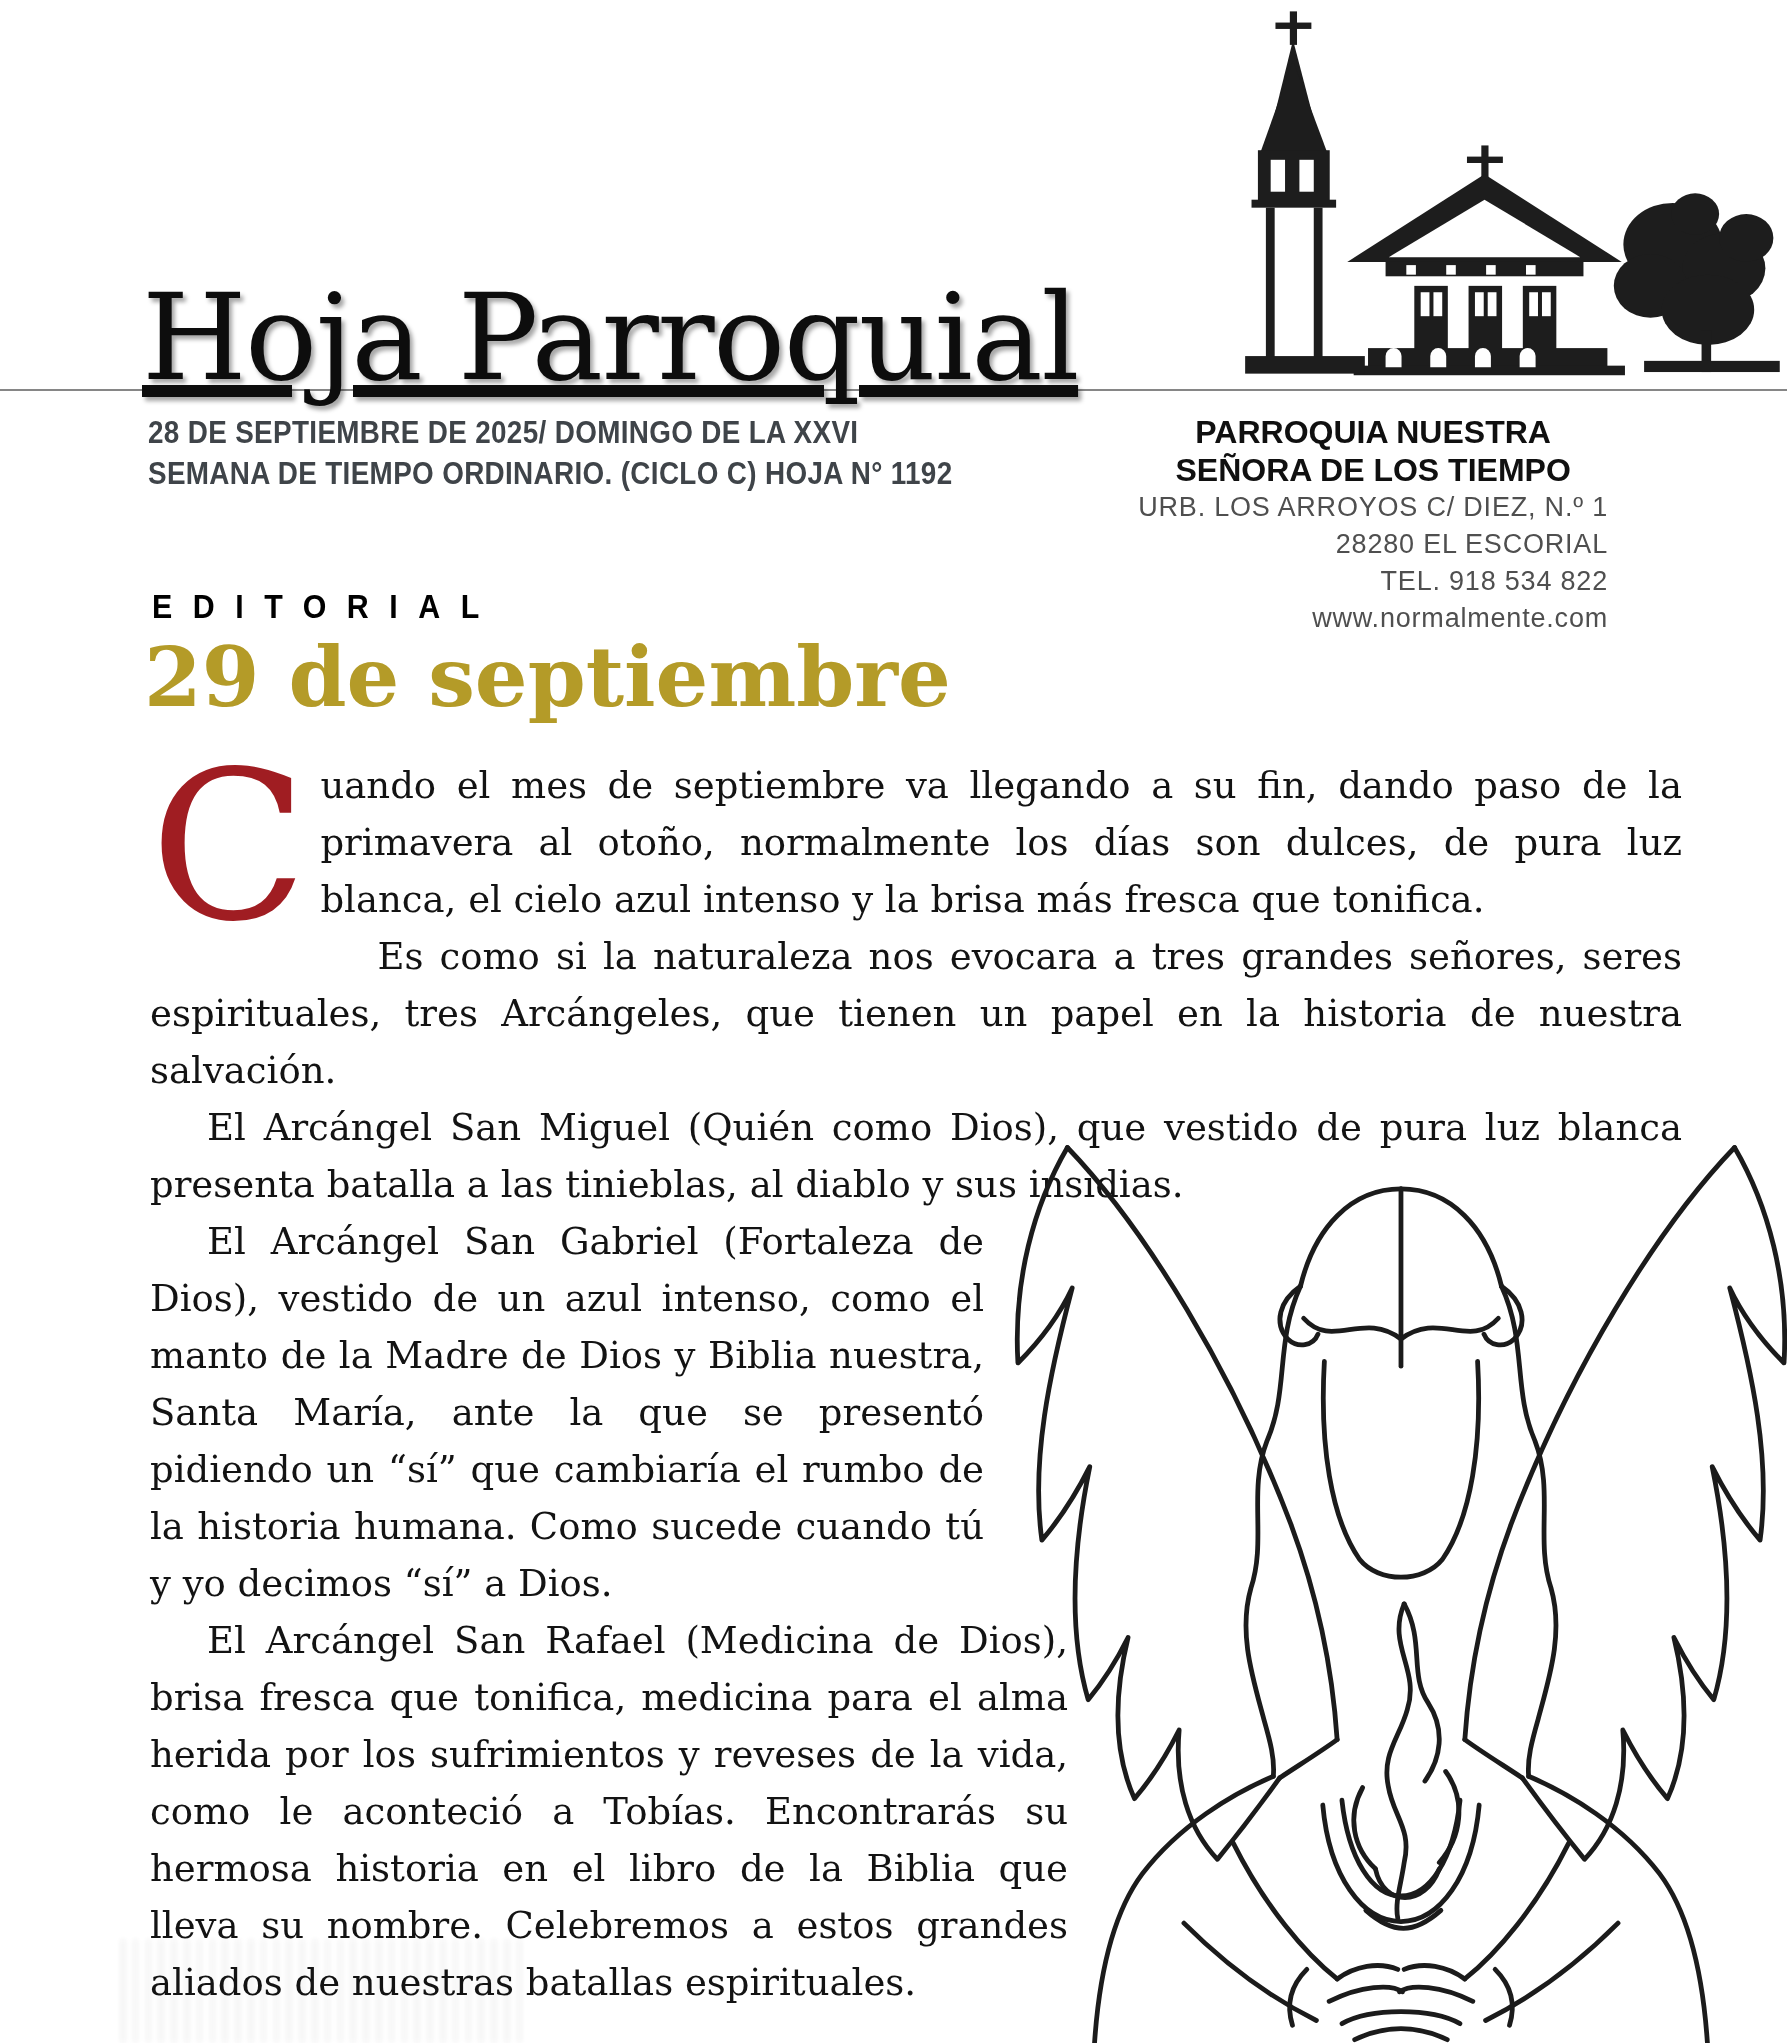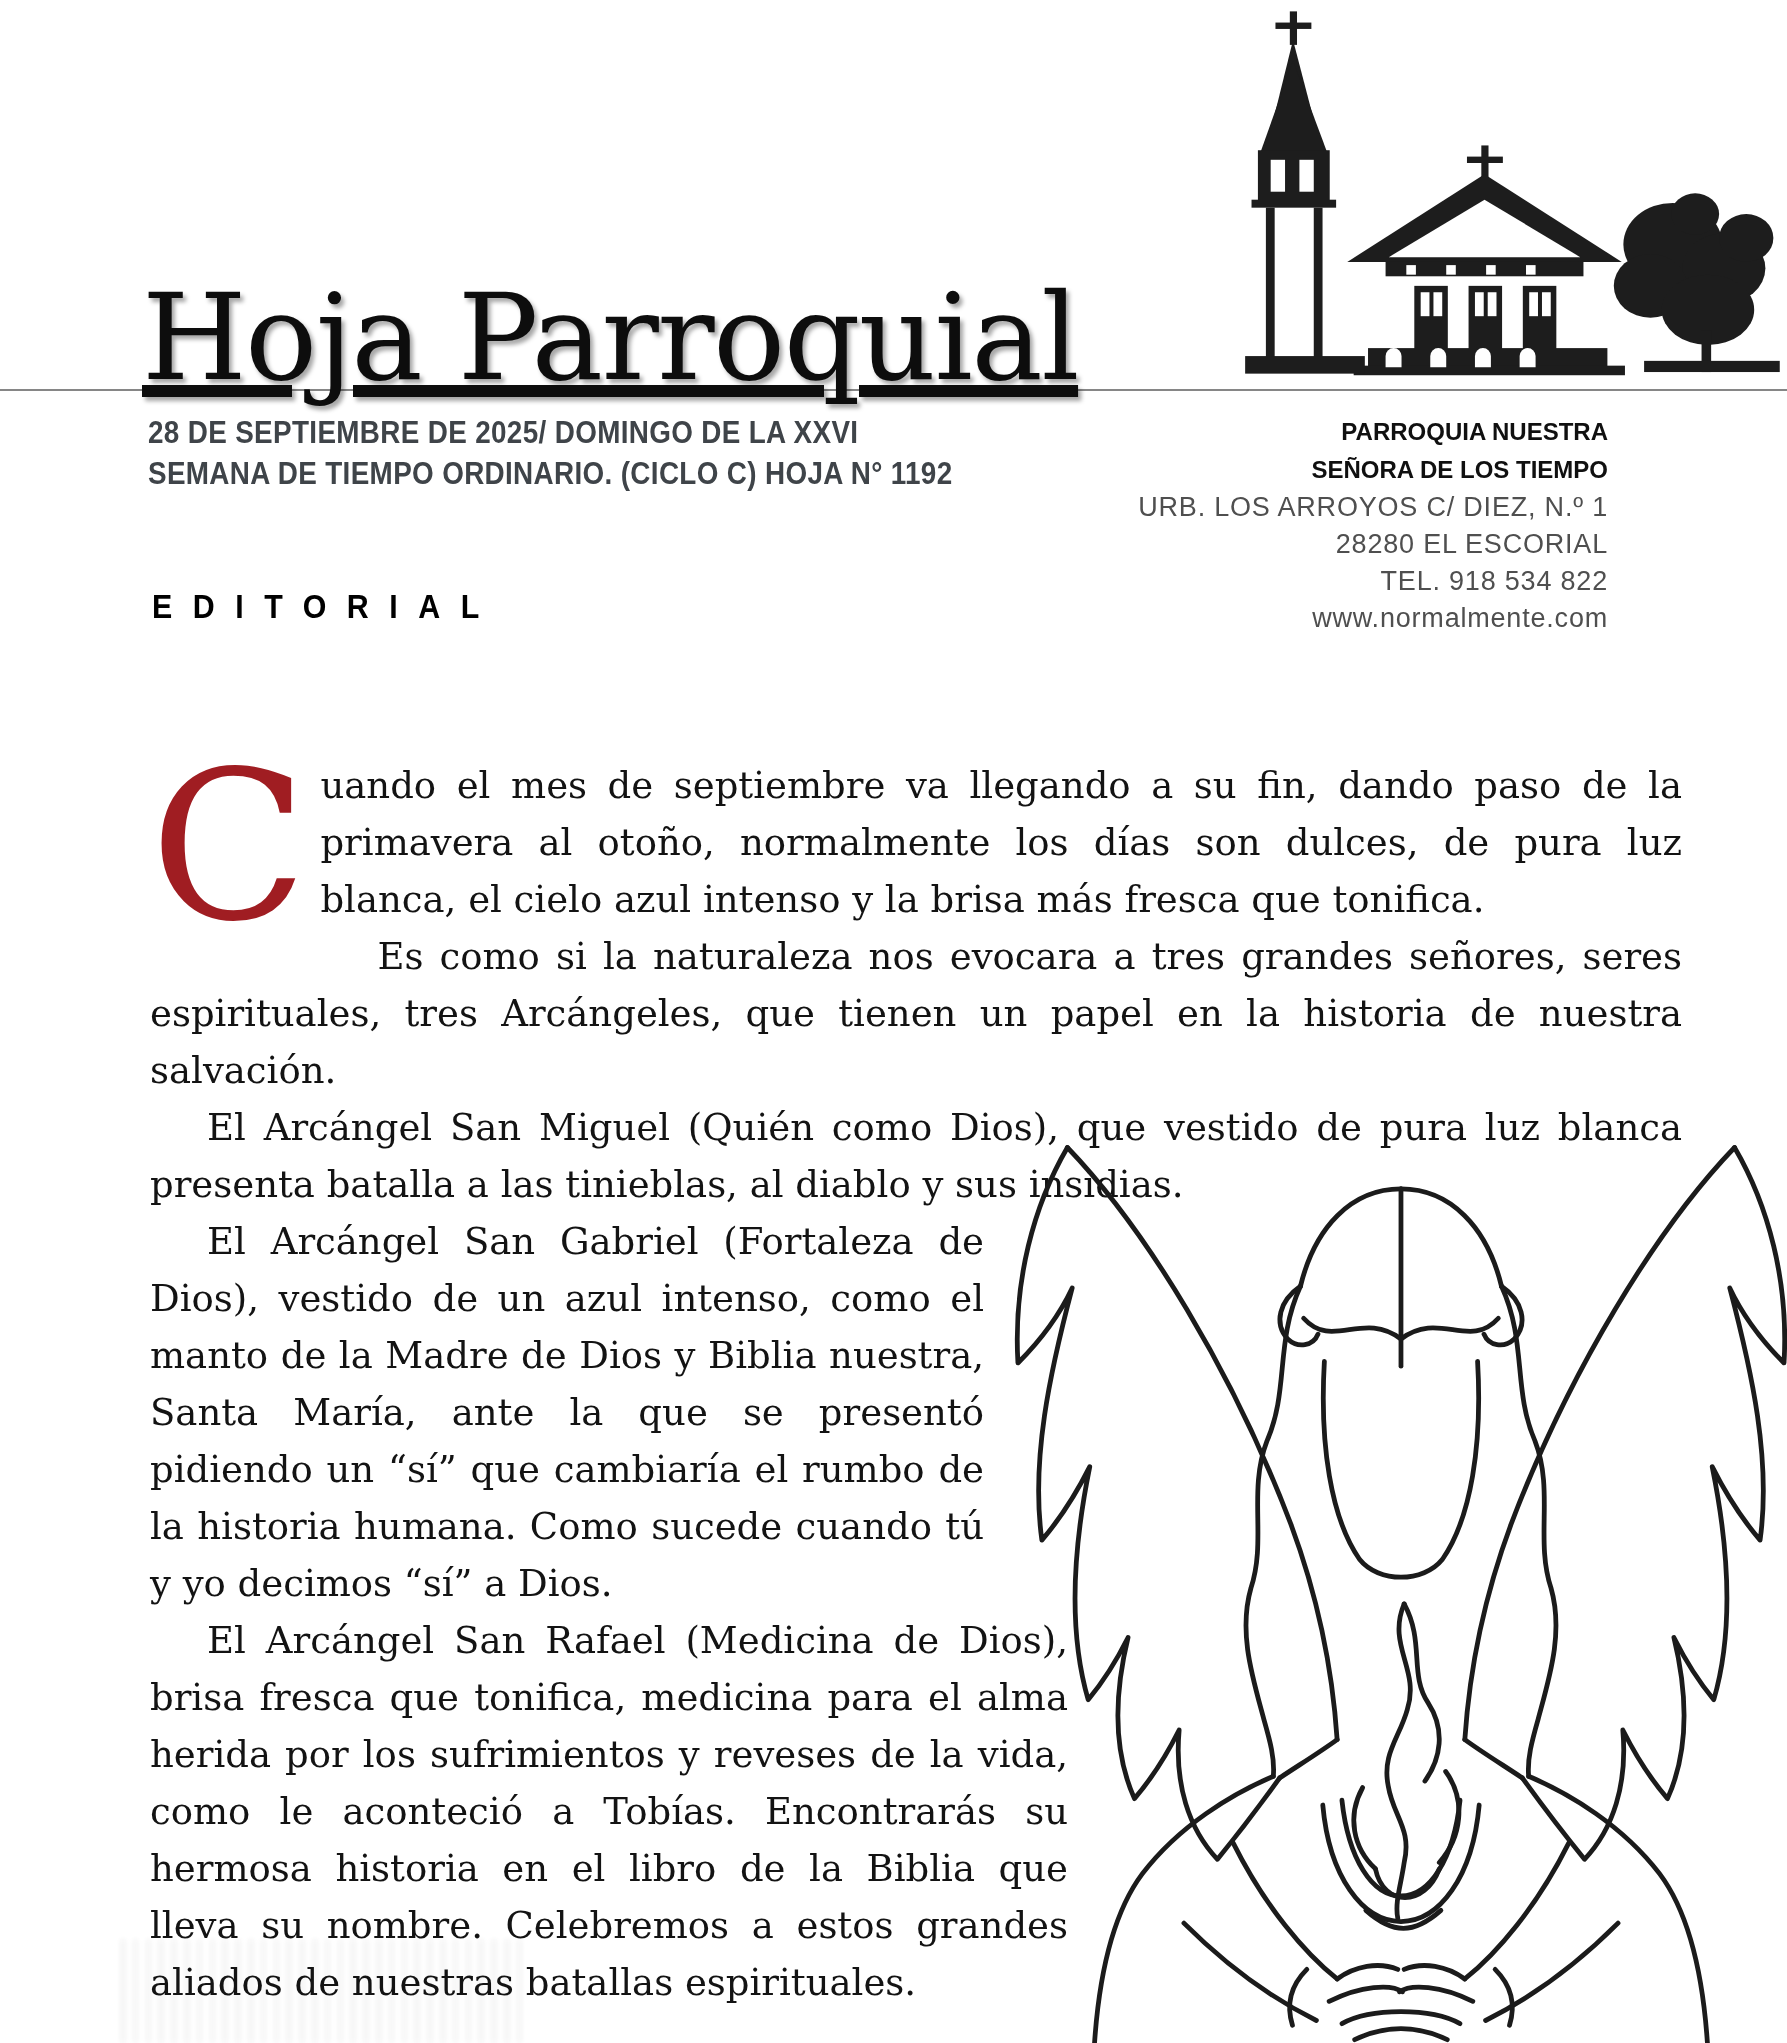--- a/index.html
+++ b/index.html
@@ -38,21 +38,21 @@
     white-space:nowrap;
   }
   
   .parish{
     position:absolute;right:180px;top:413px;
     text-align:right;
     font-family:"Liberation Sans", sans-serif;
     white-space:nowrap;
   }
   .parish .bold-line{
-    font-weight:bold;font-size:24px;line-height:38px;color:#101010;
+    font-weight:bold;font-size:32px;line-height:38px;color:#101010;text-align:center;
   }
   .parish .thin-line{
     font-size:27px;line-height:37px;color:#4f4f4f;letter-spacing:0.8px;
   }
   
   .kicker{
     position:absolute;left:152px;top:588px;
     font-family:"Liberation Sans", sans-serif;
     font-size:33px;letter-spacing:22.3px;color:#000;
     font-weight:bold;
@@ -183,20 +183,21 @@
   <div class="parish">
     <div class="bold-line">PARROQUIA NUESTRA</div>
     <div class="bold-line">SEÑORA DE LOS TIEMPO</div>
     <div class="thin-line">URB. LOS ARROYOS C/ DIEZ, N.º 1</div>
     <div class="thin-line">28280 EL ESCORIAL</div>
     <div class="thin-line">TEL. 918 534 822</div>
     <div class="thin-line">www.normalmente.com</div>
   </div>
 
   <div class="kicker">EDITORIAL</div>
+  <div class="editorial-title">29 de septiembre</div>
 
   <div class="body-copy">
     <p><span class="drop-cap">C</span><span>uando el mes de septiembre va llegando a su fin, dando paso de la primavera al otoño, normalmente los días son dulces, de pura luz blanca, el cielo azul intenso y la brisa más fresca que tonifica.</span></p>
     <p class="indent">Es como si la naturaleza nos evocara a tres grandes señores, seres espirituales, tres Arcángeles, que tienen un papel en la historia de nuestra salvación.</p>
     <p class="indent">El Arcángel San Miguel (Quién como Dios), que vestido de pura luz blanca presenta batalla a las tinieblas,  al diablo y sus insidias.</p>
     <p class="indent narrow-a">El Arcángel San Gabriel (Fortaleza de Dios), vestido de un azul intenso, como el manto de la Madre de Dios y Biblia nuestra, Santa María, ante la que se presentó pidiendo un “sí” que cambiaría el rumbo de la historia humana. Como sucede cuando tú y yo decimos “sí” a Dios.</p>
     <p class="indent narrow-b">El Arcángel San Rafael (Medicina de Dios), brisa fresca que tonifica, medicina para el alma herida por los sufrimientos y reveses de la vida, como le aconteció a Tobías. Encontrarás su hermosa historia en el libro de la Biblia que lleva su nombre. Celebremos a estos grandes aliados de nuestras batallas espirituales.</p>
   </div>
 
   <svg class="angel" viewBox="0 0 1000 1170" aria-hidden="true">

